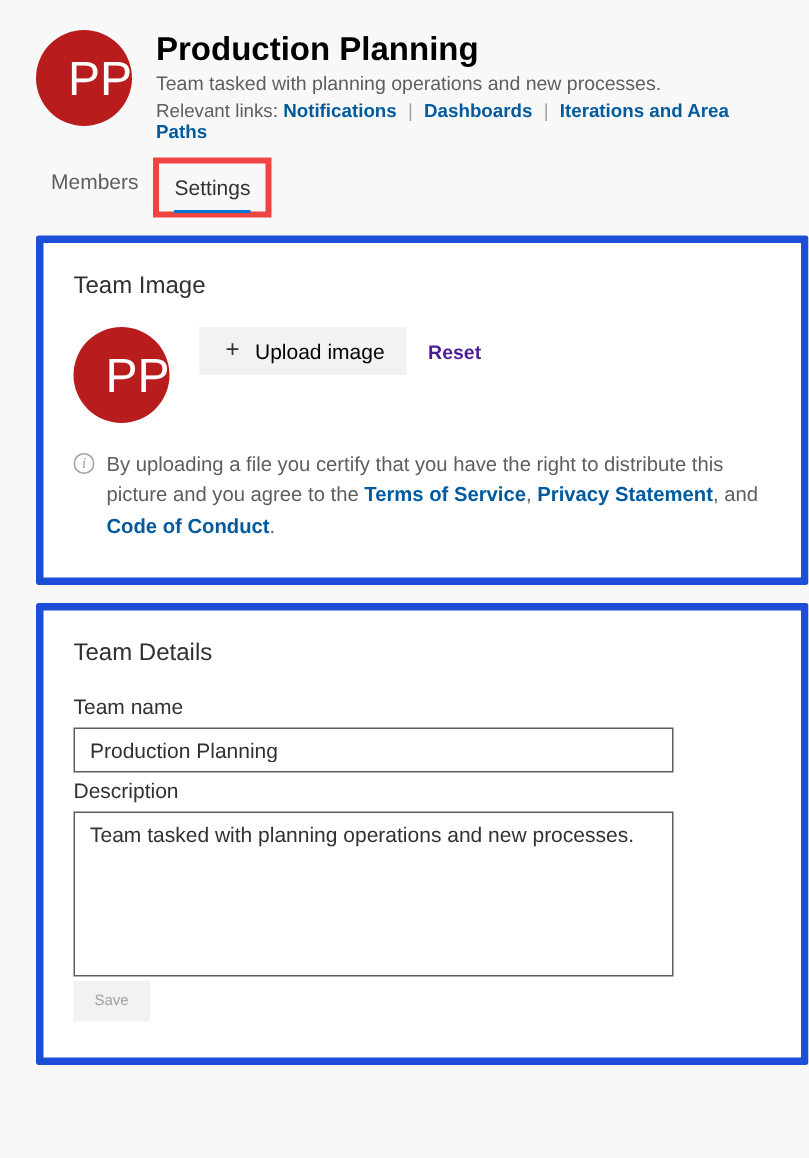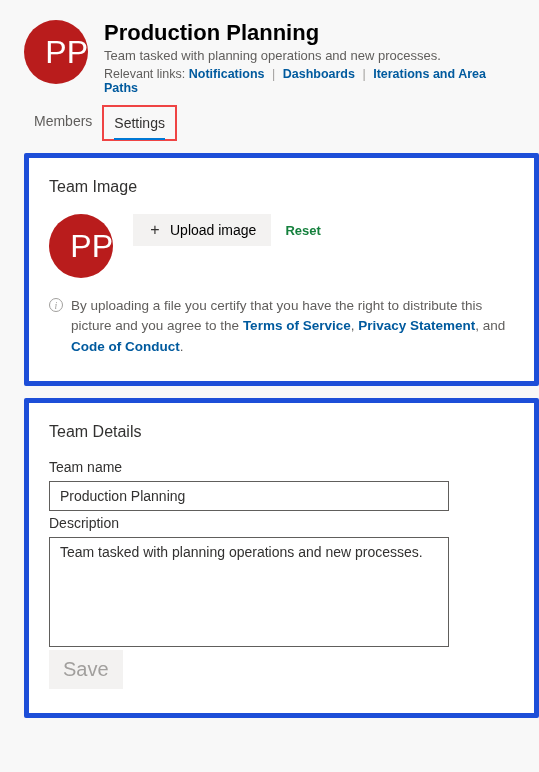--- a/index.html
+++ b/index.html
@@ -46,21 +46,21 @@
       font-weight: 400;
     }
     .tab.active::after {
       content: '';
       position: absolute;
       left: 10px; right: 10px; bottom: -1px;
       height: 2px;
       background: #0078d4;
     }
     .tab-highlight {
-      border: 2px solid #ef4444;
+      border: 4px solid #ef4444;
     }
 
     .panel {
       background: #fff;
       border: 5px solid #1d4ed8;
       border-radius: 2px;
       margin: 12px 0 0 24px;
       padding: 20px 20px 24px 20px;
     }
     .section-title { font-size: 16px; font-weight: 400; margin-bottom: 18px; }
@@ -76,21 +76,21 @@
       cursor: pointer;
       display: inline-flex;
       align-items: center;
       gap: 8px;
       font-family: inherit;
     }
     .plus {
       font-size: 16px; font-weight: 300; color: #323130;
       display: inline-block; width: 14px; text-align: center;
     }
-    .reset-link { font-size: 13px; color: #15803d; cursor: pointer; }
+    .reset-link { font-size: 13px; color: #4c1d95; cursor: pointer; }
 
     .legal-row { display: flex; gap: 8px; align-items: flex-start; }
     .info-icon {
       flex-shrink: 0;
       width: 14px; height: 14px;
       border: 1px solid #a19f9d;
       border-radius: 50%;
       color: #a19f9d;
       font-size: 10px;
       display: flex; align-items: center; justify-content: center;
@@ -111,21 +111,21 @@
       font-family: inherit;
       color: #323130;
     }
     textarea.text-input { height: 110px; resize: none; }
     .field-block { }
 
     .save-btn {
       background: #f3f2f1;
       border: none;
       padding: 8px 14px;
-      font-size: 20px;
+      font-size: 10px;
       color: #a19f9d;
       cursor: default;
       font-family: inherit;
     }
   </style>
 </head>
 <body>
 
 <div class="header">
   <div class="avatar-lg">

